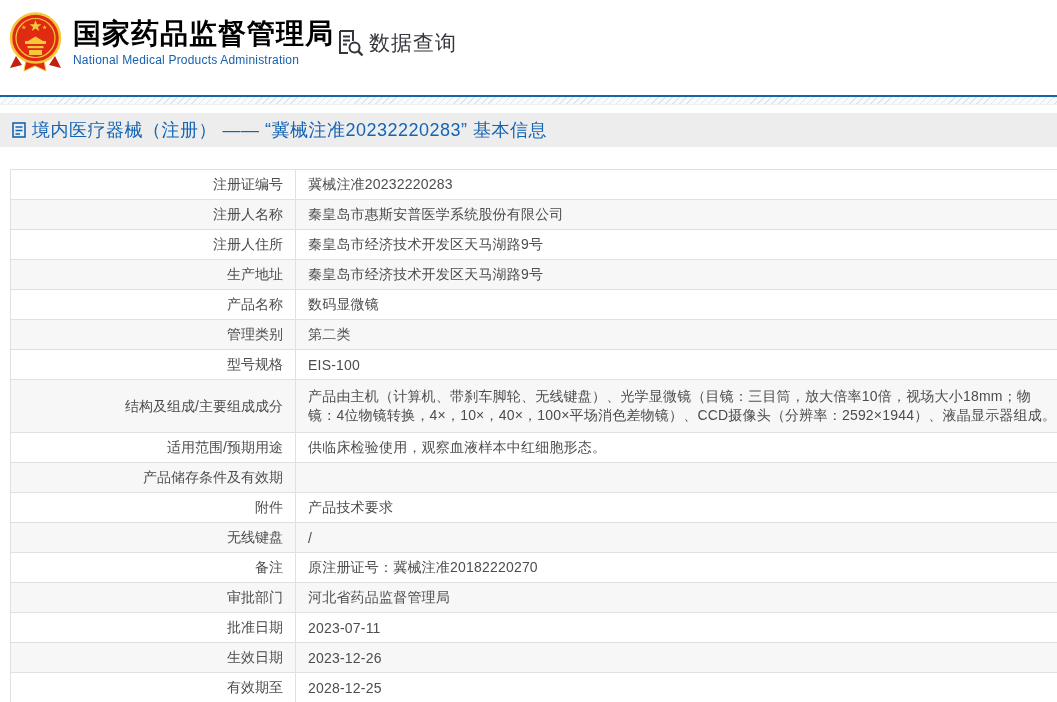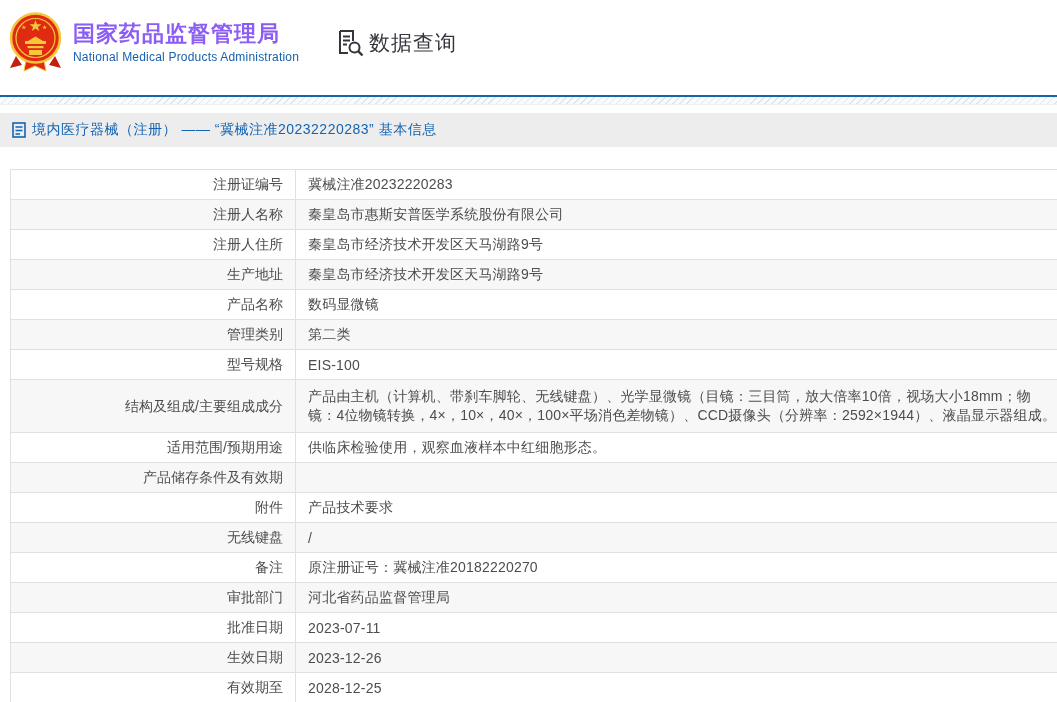--- a/index.html
+++ b/index.html
@@ -13,21 +13,21 @@
 
   
   .header { position: relative; height: 95px; background: #fff; }
   .logo-block {
     position: absolute; left: 8px; top: 12px;
     display: flex; align-items: center; cursor: pointer;
   }
   .emblem { width: 55px; height: 62px; }
   .logo-text { margin-left: 10px; }
   .logo-title-cn {
-    font-size: 22px; font-weight: bold; color: #8b5cf6; letter-spacing: 1px;
+    font-size: 28px; font-weight: bold; color: #000000; letter-spacing: 1px;
     line-height: 1.1; white-space: nowrap;
   }
   .logo-title-en {
     font-size: 12px; color: #1660ae; margin-top: 4px; letter-spacing: 0.2px;
     white-space: nowrap;
   }
   .data-query {
     position: absolute; left: 336px; top: 29px;
     display: flex; align-items: center; gap: 5px; cursor: pointer;
   }
@@ -53,21 +53,21 @@
   }
 
   
   .breadcrumb-bar {
     margin-top: 8px; height: 34px; background: #ededed;
     display: flex; align-items: center; padding-left: 12px;
   }
   .breadcrumb {
     display: flex; align-items: center; gap: 6px; cursor: pointer;
   }
-  .breadcrumb-text { font-size: 14px; color: #1464b4; letter-spacing: 0.5px; }
+  .breadcrumb-text { font-size: 18px; color: #1464b4; letter-spacing: 0.5px; }
 
   
   .table-wrap { margin: 22px 0 0 10px; width: 1047px; overflow: hidden; }
   table.detail {
     border-collapse: collapse; width: 1060px; table-layout: fixed;
     font-size: 14px; color: #4d4d4d;
   }
   table.detail td {
     border: 1px solid #e0e0e0; border-right: none;
     height: 30px; padding: 0 12px; vertical-align: middle;

